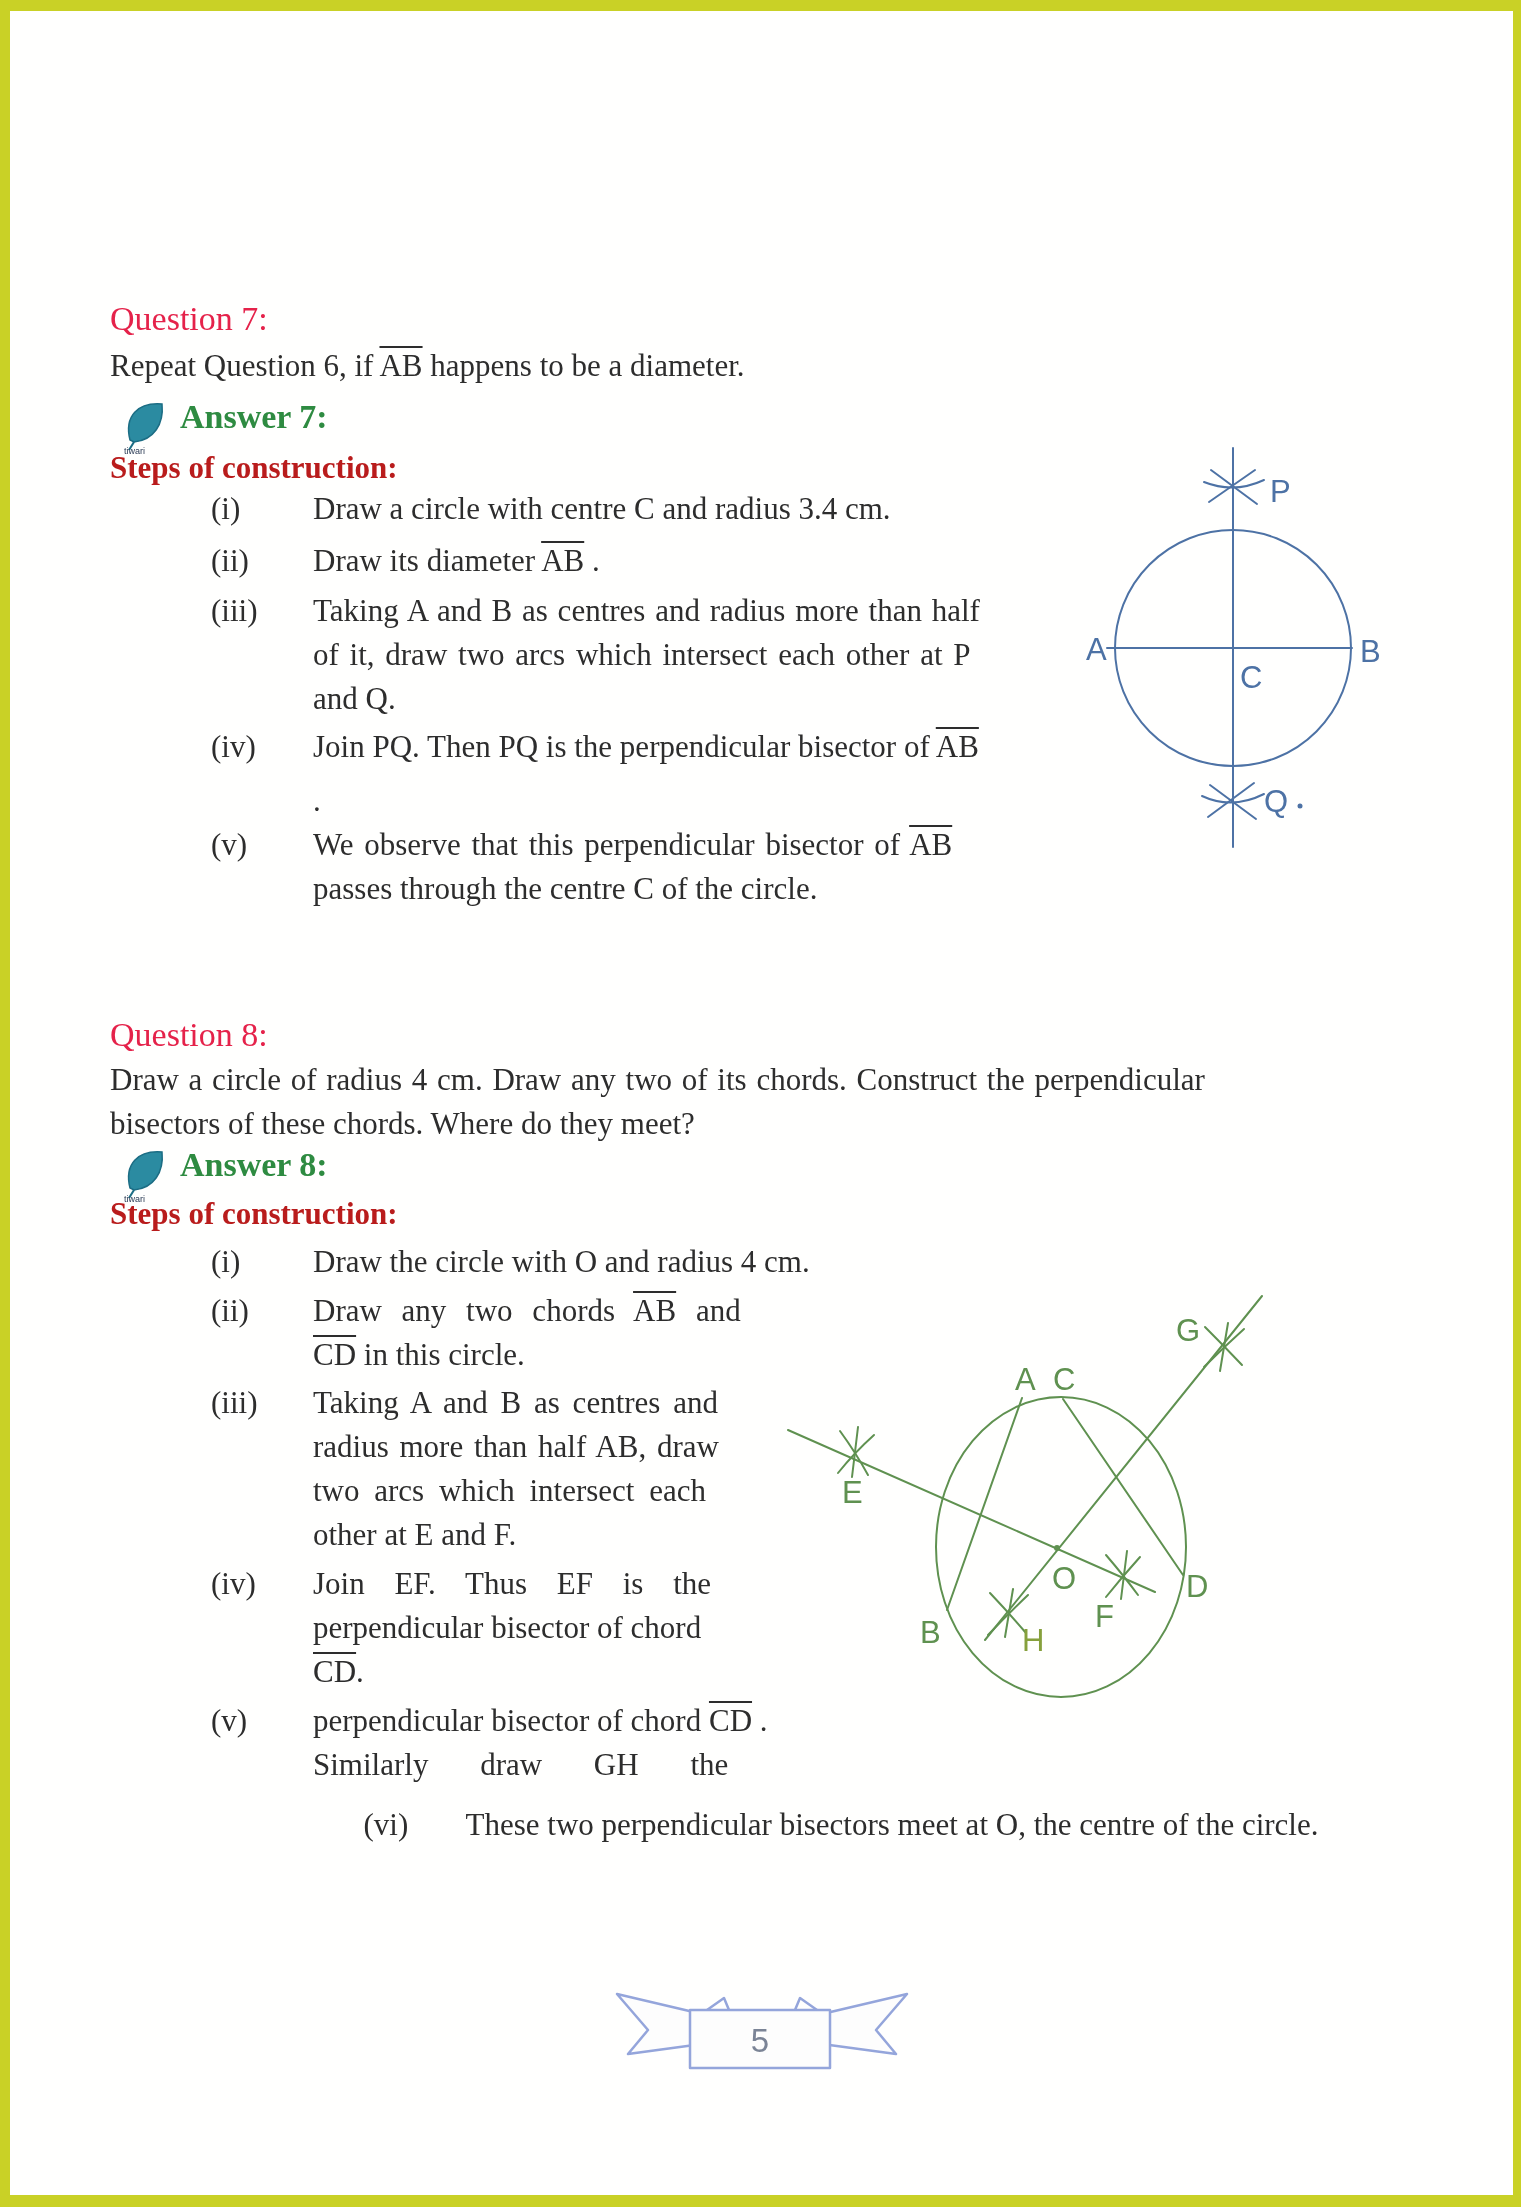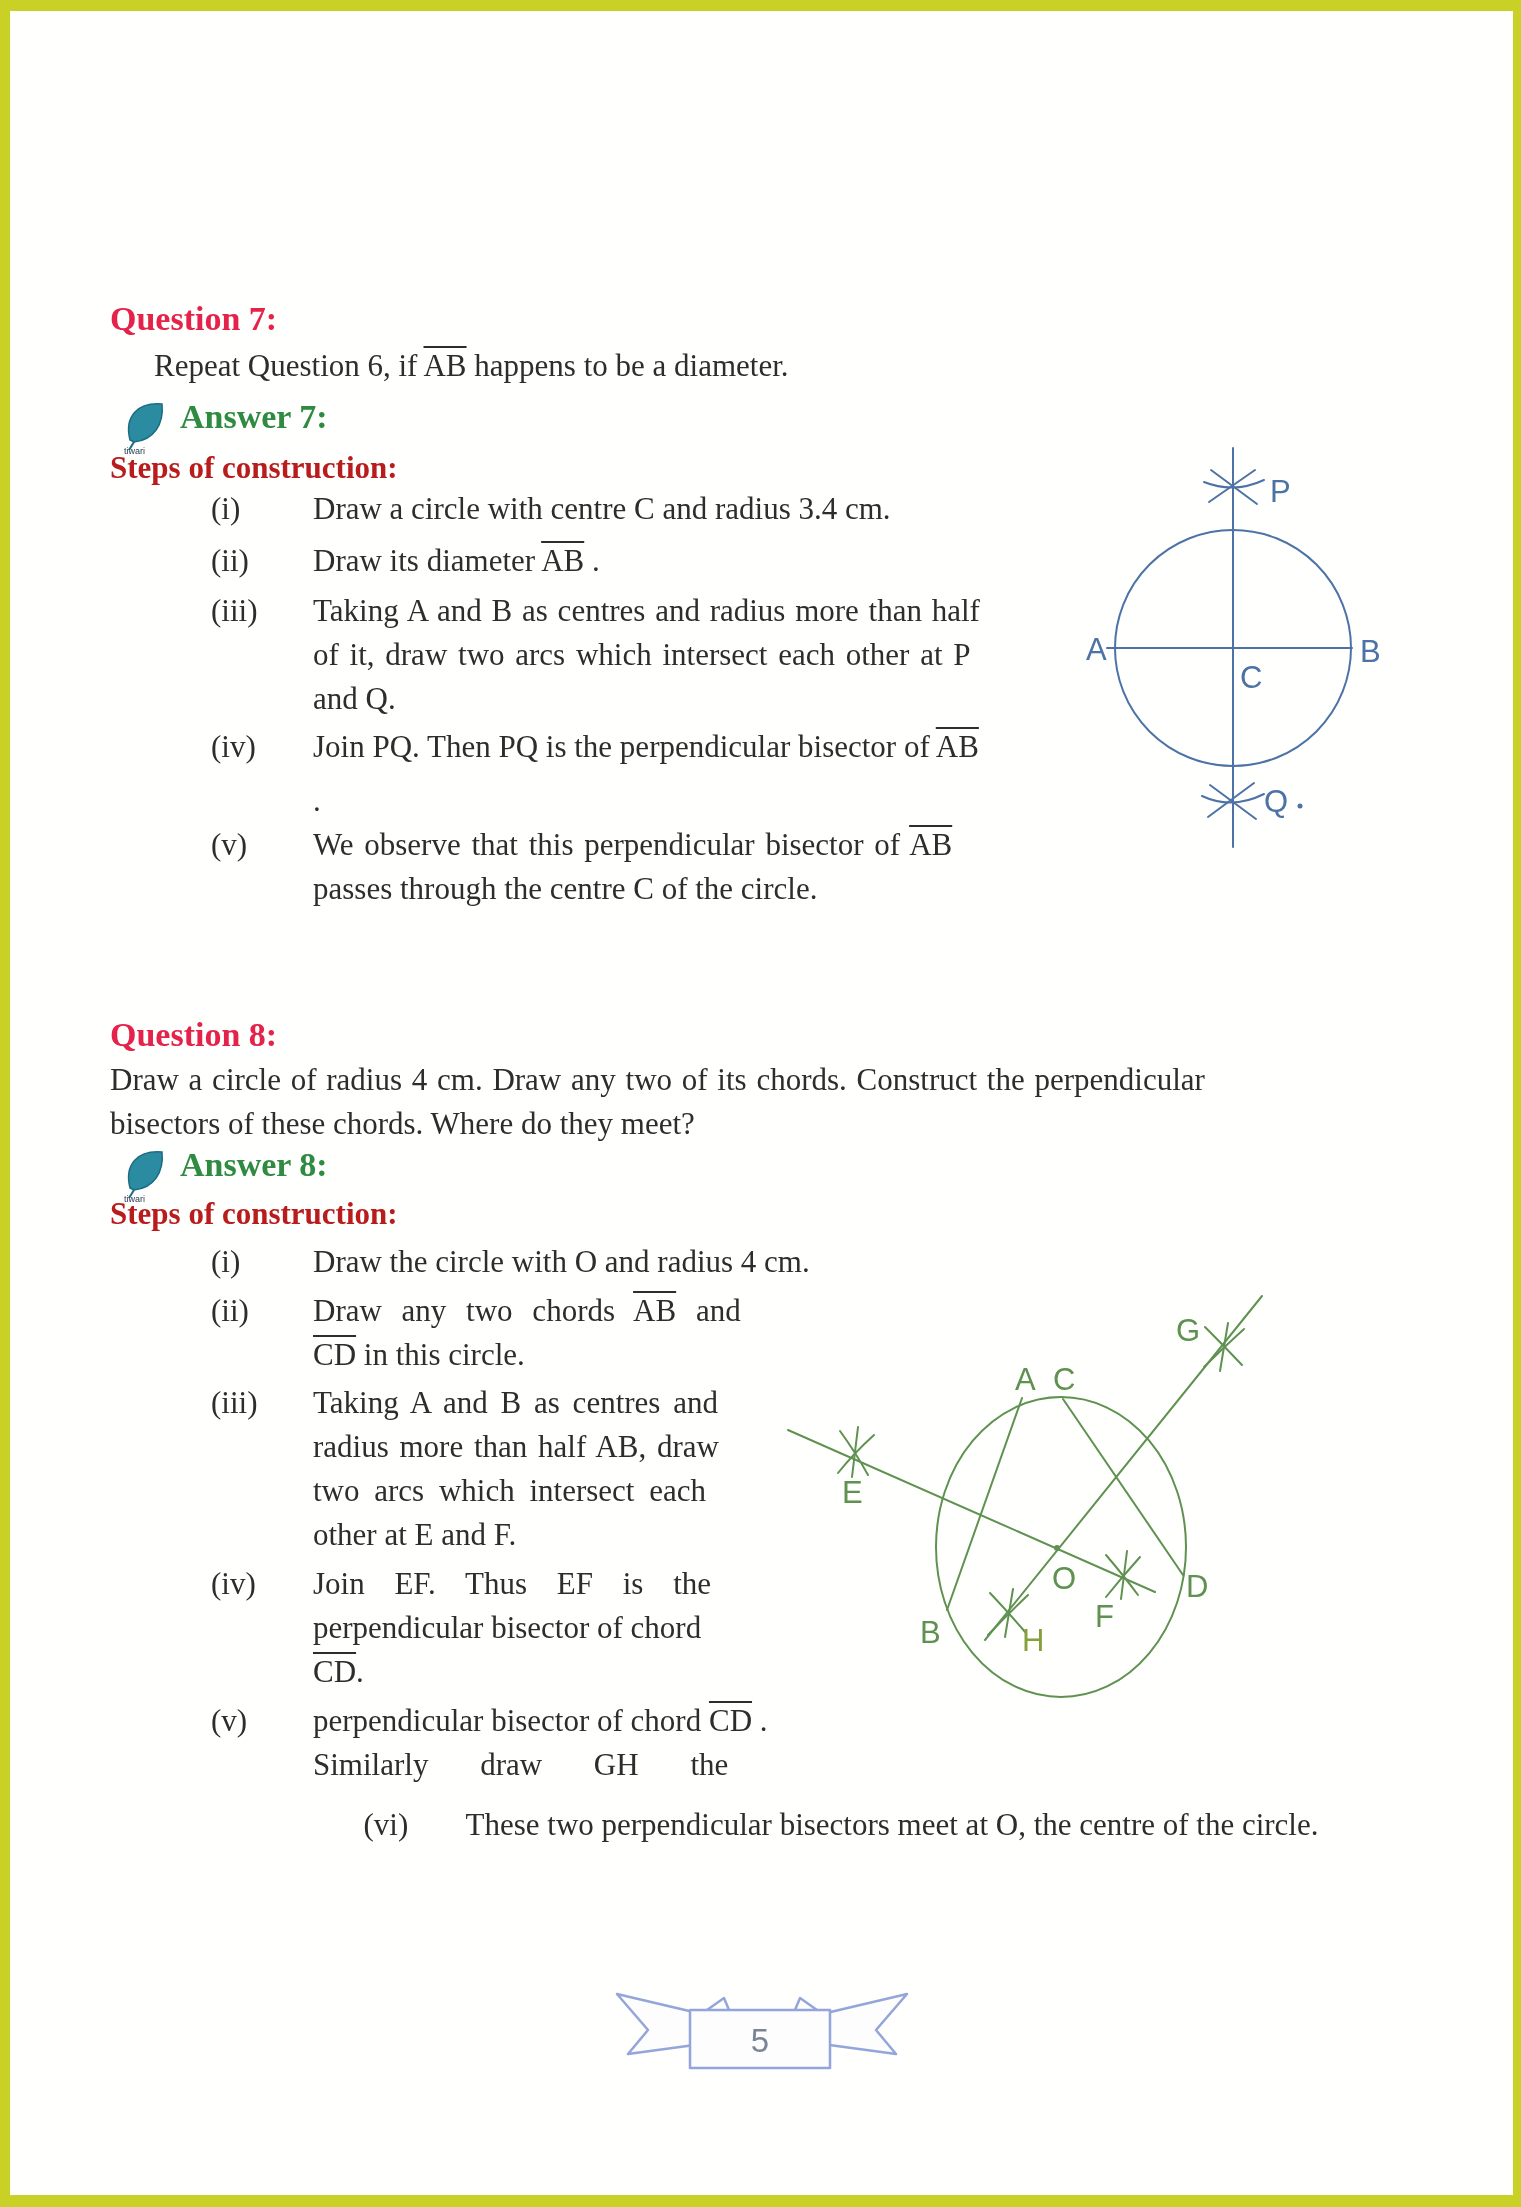--- a/index.html
+++ b/index.html
@@ -9,21 +9,21 @@
     background:#c9d126;            
     font-family:"Liberation Serif", serif;
     color:#2d2d2d;
     overflow:hidden;
   }
   .paper {
     position:absolute; left:10px; top:11px; right:8px; bottom:12px;
     background:#fffffe;
   }
   .abs {position:absolute;}
-  .qhead {font-size:34px; font-weight:bold; color:#e5224a;}
+  .qhead {font-size:34px; font-weight:normal; color:#e5224a;}
   .ahead {font-size:34px; font-weight:bold; color:#2e8b41;}
   .shead {font-size:31px; font-weight:bold; color:#b91c1c;}
   .btxt  {font-size:31px; line-height:44px;}
   .line  {white-space:nowrap;}
   .steps .step {display:flex; align-items:flex-start;}
   .steps .num  {width:102px; flex:none;}
   .ov {text-decoration:overline; text-decoration-thickness:2px;}
   
   .ws2  {word-spacing:2px;}
   .ws3  {word-spacing:3px;}
@@ -40,21 +40,21 @@
   svg text.rib5 {font-family:"Liberation Sans", sans-serif; font-size:33px; fill:#7b8496;}
 </style>
 </head>
 <body>
 
 <div class="page">
   <div class="paper"></div>
 
   <div class="abs qhead" style="left:110px; top:300px;">Question 7:</div>
 
-  <div class="abs btxt line" style="left:110px; top:344px;margin-left:44px;">
+  <div class="abs btxt line" style="left:110px; top:344px;">
     <span>Repeat Question 6, if </span><span class="ov">AB</span><span> happens to be a diameter.</span>
   </div>
 
   <svg class="leaf-icon" style="left:122px; top:398px;" viewBox="0 0 48 58">
     <path d="M8,42 C2,18 16,4 40,6 C42,26 32,42 12,44 Z" fill="#2b8ba1" stroke="#1c6d84" stroke-width="1.5"></path>
     <path d="M12,44 L7,52" stroke="#1c6d84" stroke-width="2" fill="none"></path>
     <text class="leaf-label" x="2" y="56">tiwari</text>
   </svg>
   <div class="abs ahead" style="left:180px; top:398px;">Answer 7:</div>
 

